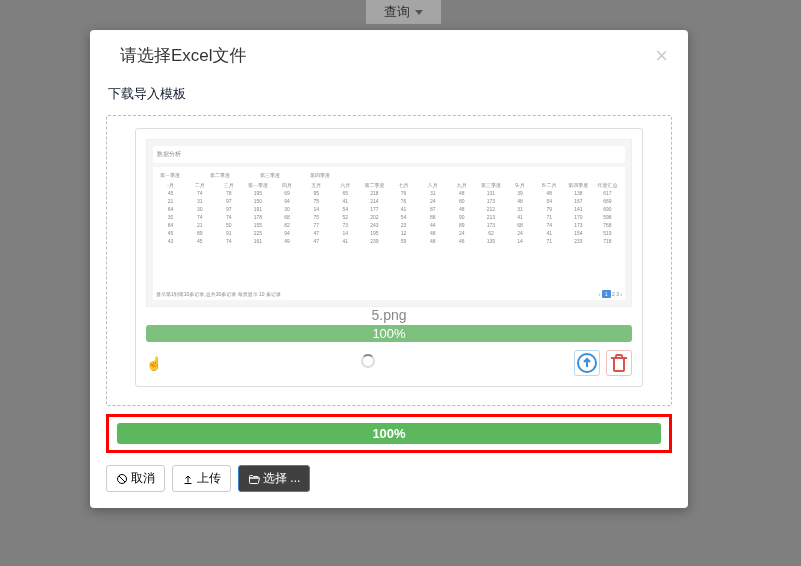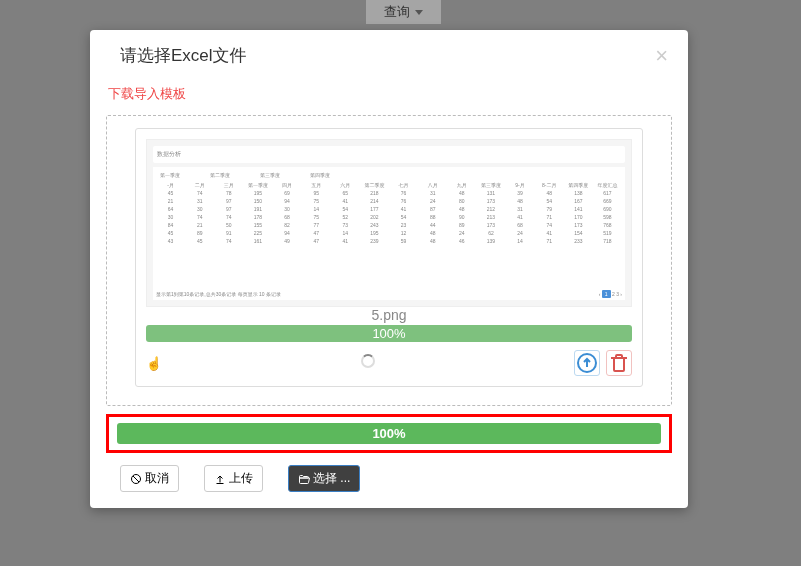--- a/index.html
+++ b/index.html
@@ -65,21 +65,21 @@
   color: #ccc;
   font-size: 22px;
   cursor: pointer;
   line-height: 1;
 }
 .modal-body {
   padding: 0 16px;
 }
 .template-link {
   font-size: 13px;
-  color: #ef4444;
+  color: #0f172a;
   margin: 8px 0 12px 2px;
   display: block;
 }
 .dropzone {
   border: 1px dashed #bbb;
   border-radius: 2px;
   padding: 12px 28px 18px 28px;
   margin-bottom: 8px;
 }
 .file-card {
@@ -213,22 +213,22 @@
   background: #5cb85c;
   color: #fff;
   text-align: center;
   font-size: 13px;
   font-weight: bold;
   padding: 3px 0;
   border-radius: 3px;
 }
 .modal-footer {
   display: flex;
-  gap: 25px;
-  padding: 0 30px;
+  gap: 7px;
+  padding: 0 16px;
 }
 .btn {
   border: 1px solid #ccc;
   background: #fff;
   border-radius: 3px;
   padding: 4px 9px;
   font-size: 12px;
   display: flex;
   align-items: center;
   gap: 3px;

